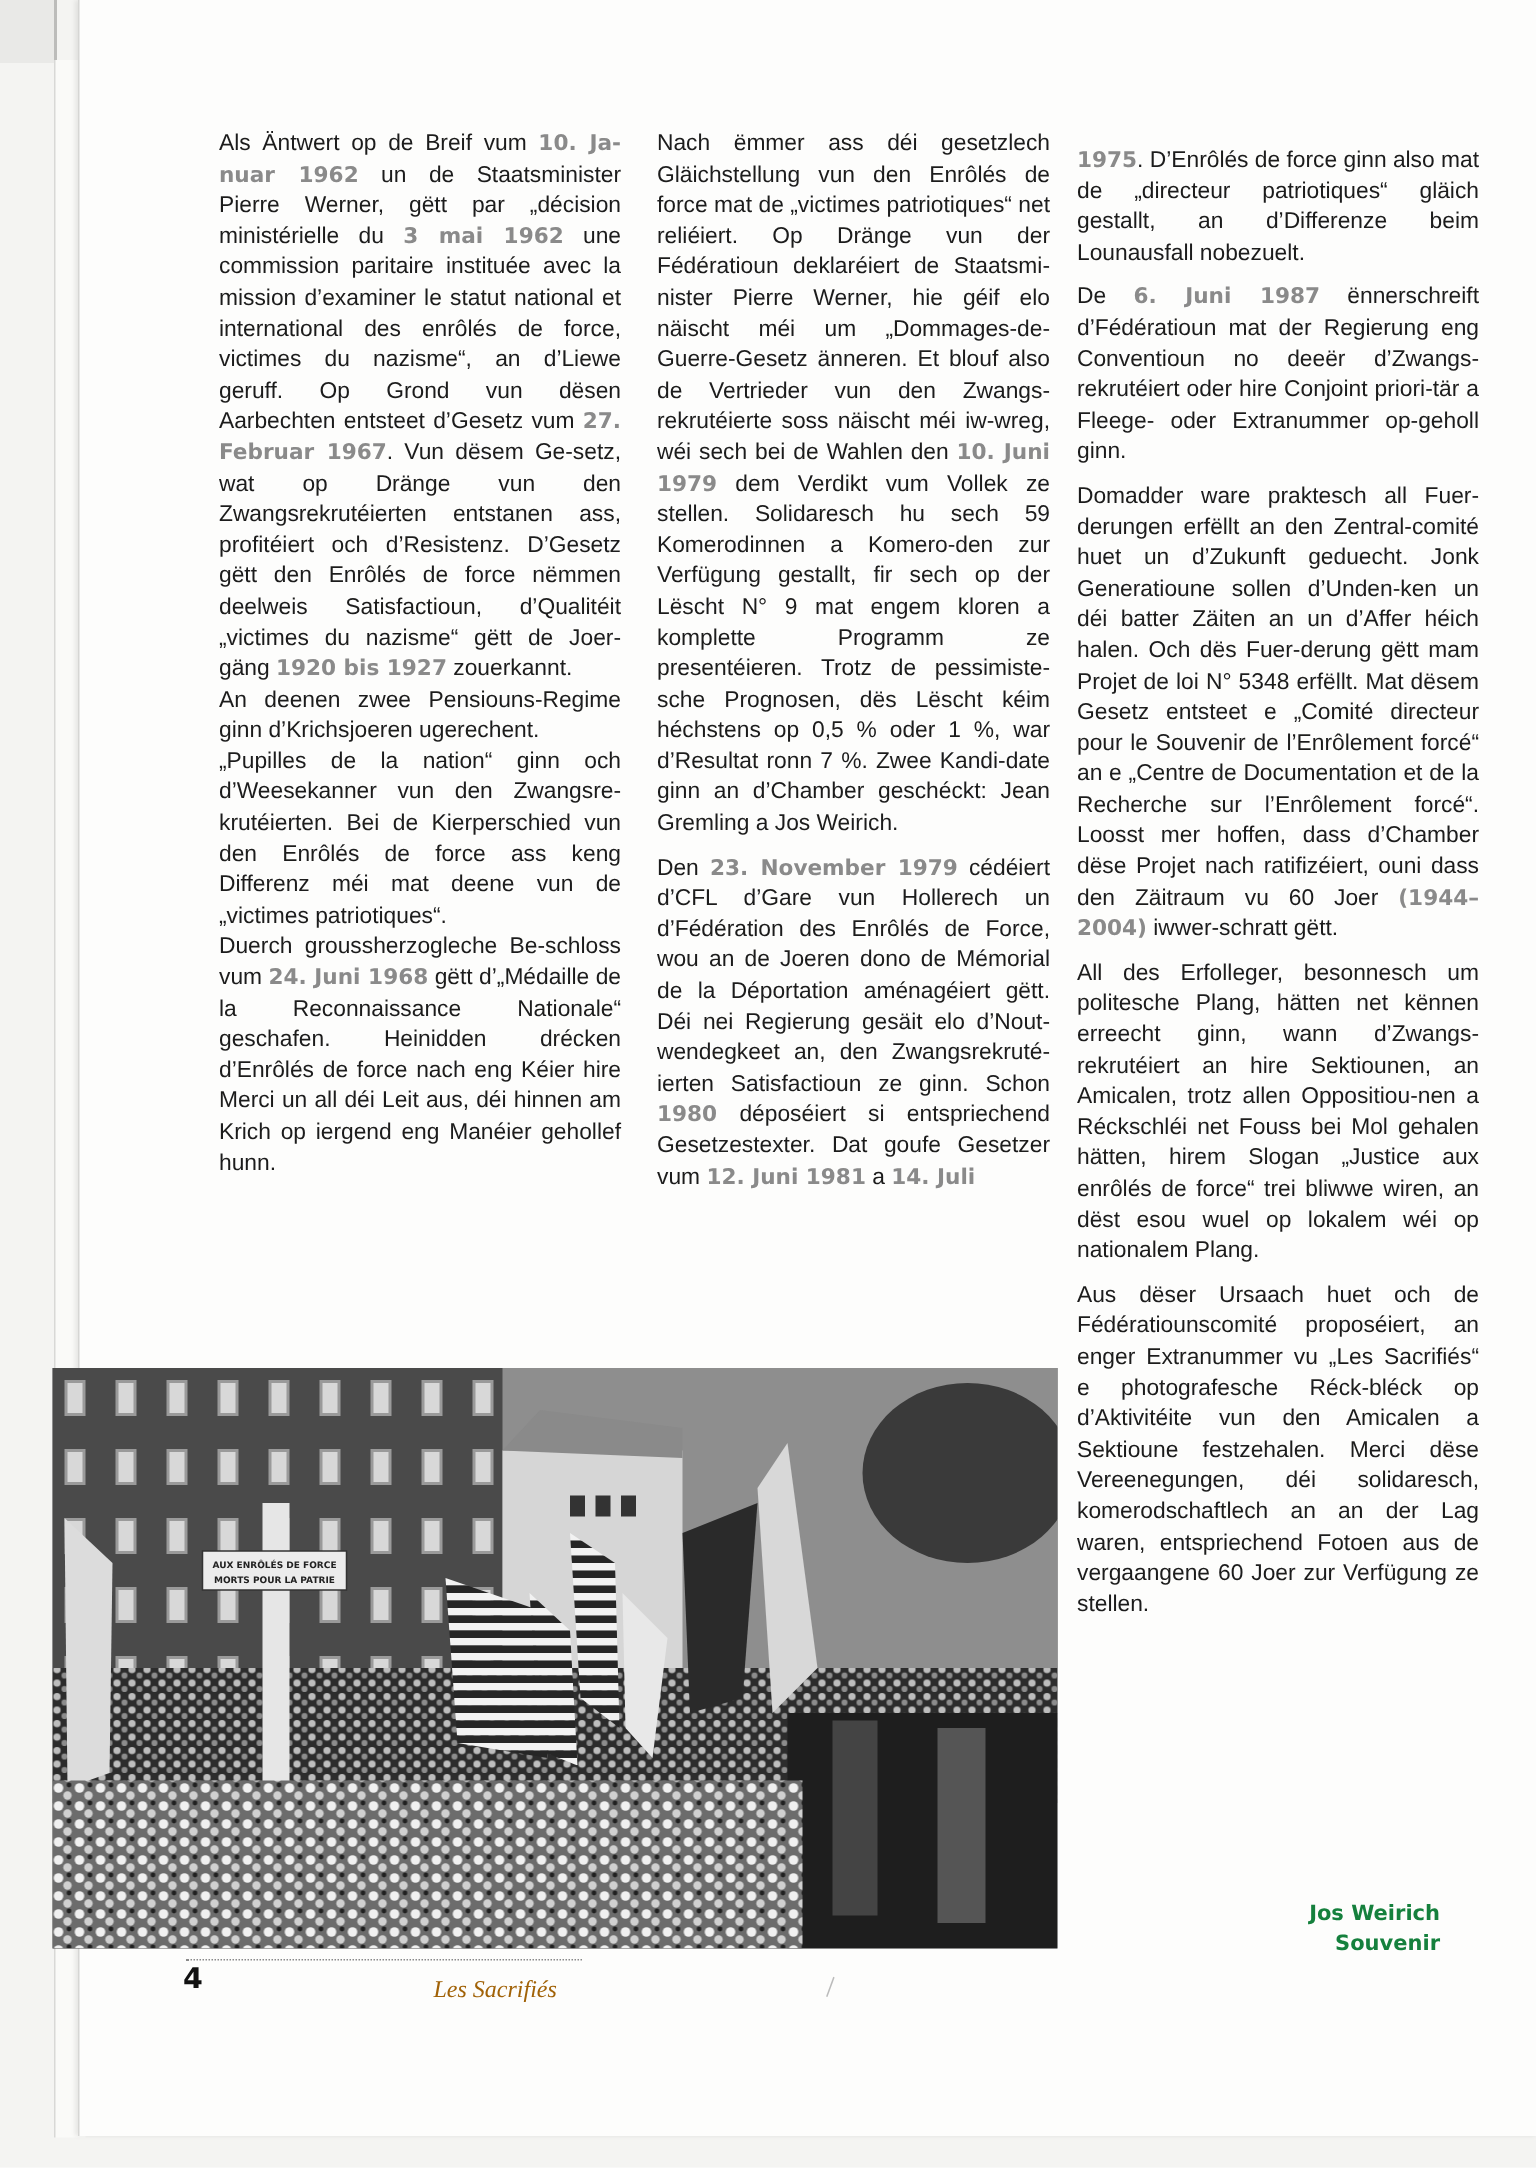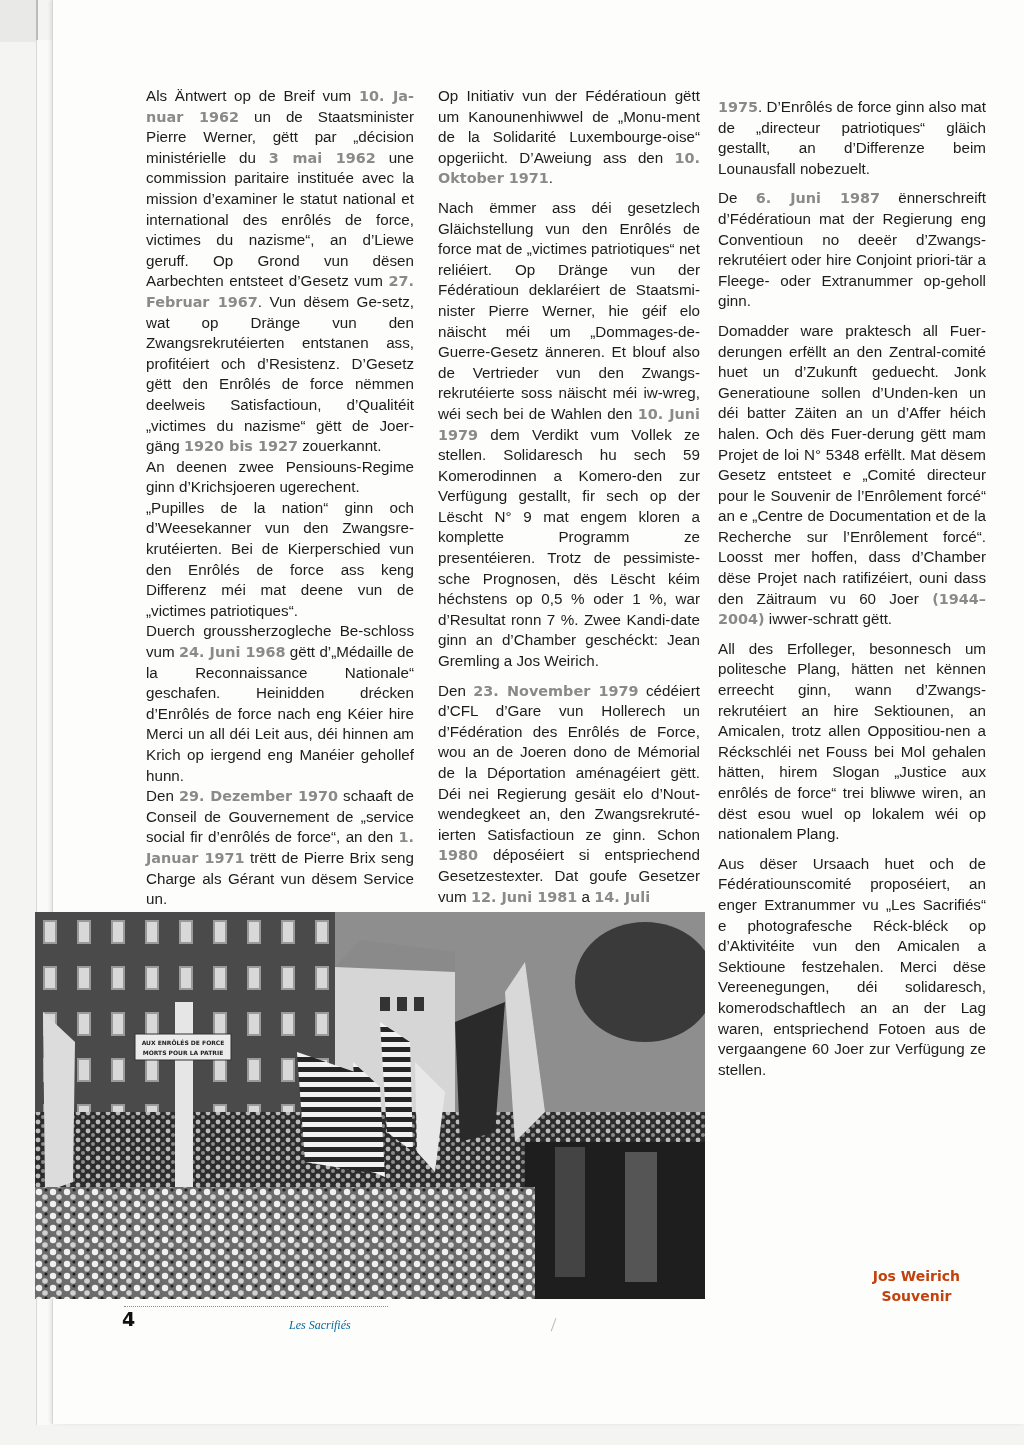--- a/index.html
+++ b/index.html
@@ -41,49 +41,47 @@
     .footer-rule {
       position: absolute; left: 124px; top: 1306px; width: 264px;
       border-top: 1px dotted #8a8a8a;
     }
     .page-number {
       position: absolute; left: 122px; top: 1308px;
       font-family: "DejaVu Sans", sans-serif; font-weight: bold; font-size: 19px; color: #111;
     }
     .mag-title {
       position: absolute; left: 289px; top: 1318px;
-      font-family: "Liberation Serif", serif; font-style: italic; font-size: 12px; color: #0369a1;
+      font-family: "Liberation Serif", serif; font-style: italic; font-size: 16px; color: #a16207;
     }
     .signature {
-      position: absolute; right: 64px; top: 1266px; text-align: center;
-      font-family: "DejaVu Sans", sans-serif; font-weight: bold; font-size: 14px; line-height: 20px; color: #c2410c;
+      position: absolute; right: 64px; top: 1266px; text-align: right;
+      font-family: "DejaVu Sans", sans-serif; font-weight: bold; font-size: 14px; line-height: 20px; color: #15803d;
     }
     .stray-mark {
       position: absolute; left: 553px; top: 1318px; width: 2px; height: 14px;
       border-left: 1px solid #bbb; transform: rotate(20deg);
     }
   </style>
 </head>
 <body>
 
 <div class="tab-top"></div>
 <div class="page-under"></div>
 
 <div class="page"></div>
 
 <div class="col col1">
   <p class="tight"><span>Als Äntwert op de Breif vum </span><span class="d">10. Ja-nuar 1962</span><span> un de Staatsminister Pierre Werner, gëtt par „décision ministérielle du </span><span class="d">3 mai 1962</span><span> une commission paritaire instituée avec la mission d’examiner le statut national et international des enrôlés de force, victimes du nazisme“, an d’Liewe geruff. Op Grond vun dësen Aarbechten entsteet d’Gesetz vum </span><span class="d">27. Februar 1967</span><span>. Vun dësem Ge-setz, wat op Dränge vun den Zwangsrekrutéierten entstanen ass, profitéiert och d’Resistenz. D’Gesetz gëtt den Enrôlés de force nëmmen deelweis Satisfactioun, d’Qualitéit „victimes du nazisme“ gëtt de Joer-gäng </span><span class="d">1920 bis 1927</span><span> zouerkannt.</span></p>
   <p class="tight"><span>An deenen zwee Pensiouns-Regime ginn d’Krichsjoeren ugerechent.</span></p>
   <p class="tight"><span>„Pupilles de la nation“ ginn och d’Weesekanner vun den Zwangsre-krutéierten. Bei de Kierperschied vun den Enrôlés de force ass keng Differenz méi mat deene vun de „victimes patriotiques“.</span></p>
   <p class="tight"><span>Duerch groussherzogleche Be-schloss vum </span><span class="d">24. Juni 1968</span><span> gëtt d’„Médaille de la Reconnaissance Nationale“ geschafen. Heinidden drécken d’Enrôlés de force nach eng Kéier hire Merci un all déi Leit aus, déi hinnen am Krich op iergend eng Manéier gehollef hunn.</span></p>
-  <p class="tight"><span>Den </span><span class="d">29. Dezember 1970</span><span> schaaft de Conseil de Gouvernement de „service social fir d’enrôlés de force“, an den </span><span class="d">1. Januar 1971</span><span> trëtt de Pierre Brix seng Charge als Gérant vun dësem Service un.</span></p>
 </div>
 
 <div class="col col2">
-  <p><span>Op Initiativ vun der Fédératioun gëtt um Kanounenhiwwel de „Monu-ment de la Solidarité Luxembourge-oise“ opgeriicht. D’Aweiung ass den </span><span class="d">10. Oktober 1971</span><span>.</span></p>
   <p><span>Nach ëmmer ass déi gesetzlech Gläichstellung vun den Enrôlés de force mat de „victimes patriotiques“ net reliéiert. Op Dränge vun der Fédératioun deklaréiert de Staatsmi-nister Pierre Werner, hie géif elo näischt méi um „Dommages-de-Guerre-Gesetz änneren. Et blouf also de Vertrieder vun den Zwangs-rekrutéierte soss näischt méi iw-wreg, wéi sech bei de Wahlen den </span><span class="d">10. Juni 1979</span><span> dem Verdikt vum Vollek ze stellen. Solidaresch hu sech 59 Komerodinnen a Komero-den zur Verfügung gestallt, fir sech op der Lëscht N° 9 mat engem kloren a komplette Programm ze presentéieren. Trotz de pessimiste-sche Prognosen, dës Lëscht kéim héchstens op 0,5 % oder 1 %, war d’Resultat ronn 7 %. Zwee Kandi-date ginn an d’Chamber geschéckt: Jean Gremling a Jos Weirich.</span></p>
   <p><span>Den </span><span class="d">23. November 1979</span><span> cédéiert d’CFL d’Gare vun Hollerech un d’Fédération des Enrôlés de Force, wou an de Joeren dono de Mémorial de la Déportation aménagéiert gëtt. Déi nei Regierung gesäit elo d’Nout-wendegkeet an, den Zwangsrekruté-ierten Satisfactioun ze ginn. Schon </span><span class="d">1980</span><span> déposéiert si entspriechend Gesetzestexter. Dat goufe Gesetzer vum </span><span class="d">12. Juni 1981</span><span> a </span><span class="d">14. Juli</span></p>
 </div>
 
 <div class="col col3">
   <p><span class="d">1975</span><span>. D’Enrôlés de force ginn also mat de „directeur patriotiques“ gläich gestallt, an d’Differenze beim Lounausfall nobezuelt.</span></p>
   <p><span>De </span><span class="d">6. Juni 1987</span><span> ënnerschreift d’Fédératioun mat der Regierung eng Conventioun no deeër d’Zwangs-rekrutéiert oder hire Conjoint priori-tär a Fleege- oder Extranummer op-geholl ginn.</span></p>
   <p><span>Domadder ware praktesch all Fuer-derungen erfëllt an den Zentral-comité huet un d’Zukunft geduecht. Jonk Generatioune sollen d’Unden-ken un déi batter Zäiten an un d’Affer héich halen. Och dës Fuer-derung gëtt mam Projet de loi N° 5348 erfëllt. Mat dësem Gesetz entsteet e „Comité directeur pour le Souvenir de l’Enrôlement forcé“ an e „Centre de Documentation et de la Recherche sur l’Enrôlement forcé“. Loosst mer hoffen, dass d’Chamber dëse Projet nach ratifizéiert, ouni dass den Zäitraum vu 60 Joer </span><span class="d">(1944–2004)</span><span> iwwer-schratt gëtt.</span></p>
   <p><span>All des Erfolleger, besonnesch um politesche Plang, hätten net kënnen erreecht ginn, wann d’Zwangs-rekrutéiert an hire Sektiounen, an Amicalen, trotz allen Oppositiou-nen a Réckschléi net Fouss bei Mol gehalen hätten, hirem Slogan „Justice aux enrôlés de force“ trei bliwwe wiren, an dëst esou wuel op lokalem wéi op nationalem Plang.</span></p>
   <p><span>Aus dëser Ursaach huet och de Fédératiounscomité proposéiert, an enger Extranummer vu „Les Sacrifiés“ e photografesche Réck-bléck op d’Aktivitéite vun den Amicalen a Sektioune festzehalen. Merci dëse Vereenegungen, déi solidaresch, komerodschaftlech an an der Lag waren, entspriechend Fotoen aus de vergaangene 60 Joer zur Verfügung ze stellen.</span></p>

